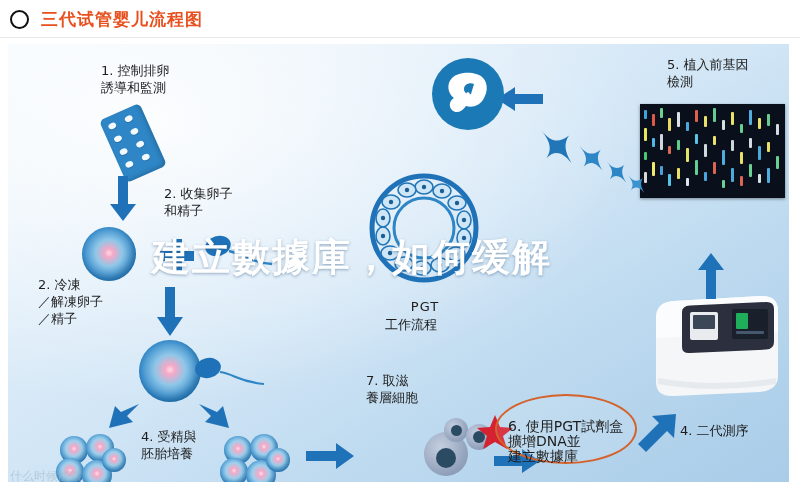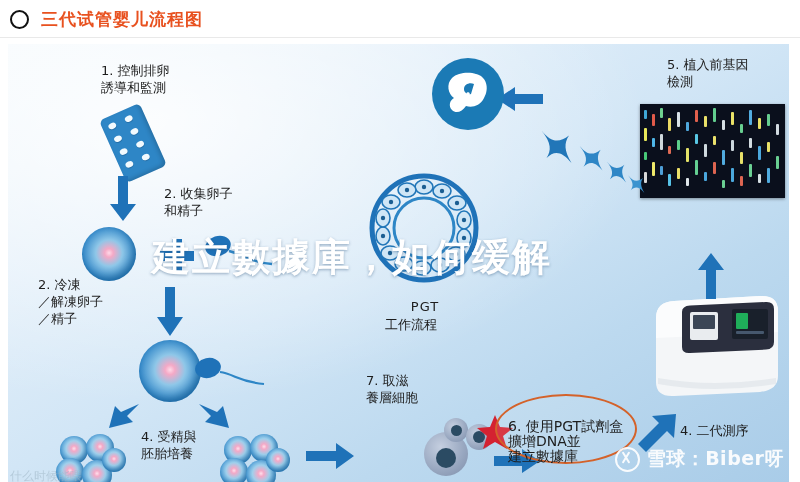--- a/index.html
+++ b/index.html
@@ -360,20 +360,16 @@
                  M42 26 C38 24 32 26 32 31 C32 35 36 37 39 36" fill="#ffffff"></path>
         <path d="M36 36 C34 42 30 46 26 48" stroke="#ffffff" stroke-width="3.5" fill="none" stroke-linecap="round"></path>
       </svg>
     </div>
 
     <div style="position:absolute;inset:0;pointer-events:none;"></div>
   </div>
 
   <div class="overlay-title">建立數據庫，如何缓解</div>
 
-  <div class="watermark">
-    <div class="wm-logo"></div>
-    <div class="wm-text">雪球：Biber呀</div>
-  </div>
 
   <div class="cutoff">什么时候能喂</div>
 
 </div>
 
 </body></html>

